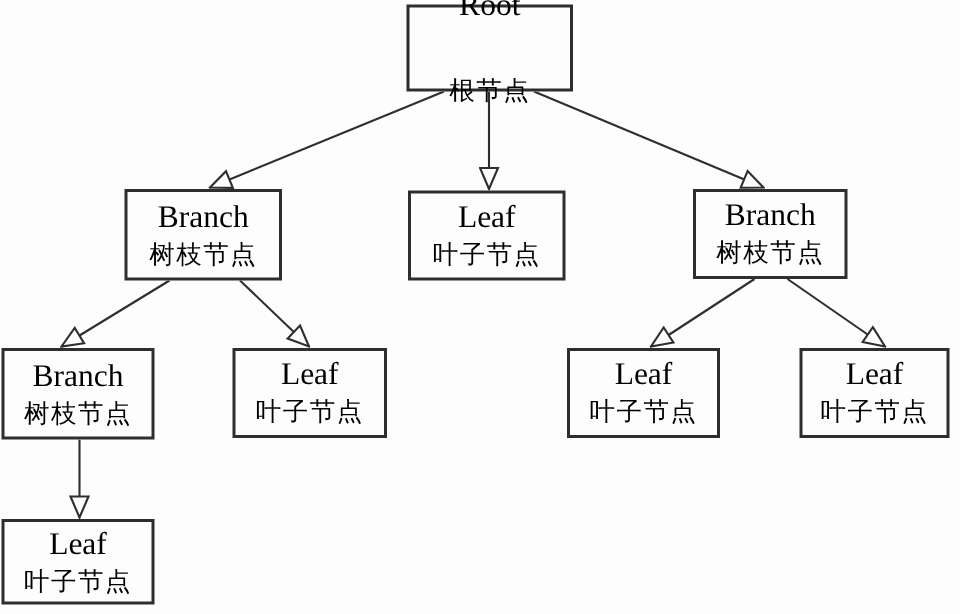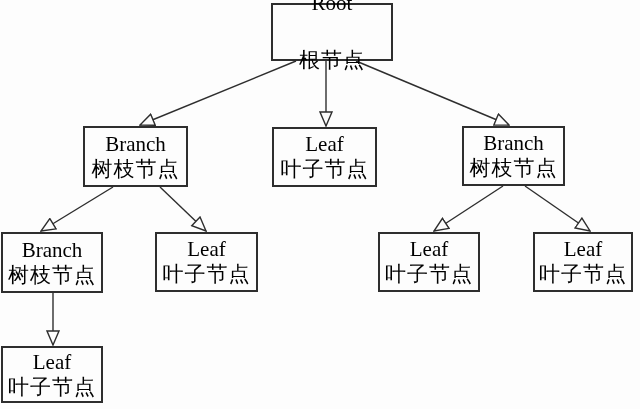--- a/index.html
+++ b/index.html
@@ -33,27 +33,27 @@
     justify-content: center;
     text-align: center;
     color: #000;
   }
   .node .en {
     font-size: 21px;
     line-height: 25px;
     display: block;
   }
   .node .zh {
-    font-size: 21px;
+    font-size: 17px;
     line-height: 25px;
     letter-spacing: 1px;
     display: block;
     text-align: center;
   }
-  .n-root         { left: 271px; top: 3px;   width: 122px; height: 58px; gap: 32px; }
+  .n-root         { left: 271px; top: 3px;   width: 111px; height: 58px; gap: 32px; }
   .n-branch-left  { left: 83px;  top: 126px; width: 105px; height: 61px; }
   .n-leaf-mid     { left: 272px; top: 127px; width: 105px; height: 60px; }
   .n-branch-right { left: 462px; top: 126px; width: 103px; height: 60px; }
   .n-branch-ll    { left: 1px;   top: 232px; width: 102px; height: 61px; }
   .n-leaf-lr      { left: 155px; top: 232px; width: 103px; height: 60px; }
   .n-leaf-rl      { left: 378px; top: 232px; width: 102px; height: 60px; }
   .n-leaf-rr      { left: 533px; top: 232px; width: 100px; height: 60px; }
   .n-leaf-bottom  { left: 1px;   top: 346px; width: 102px; height: 57px; }
 </style>
 </head>

